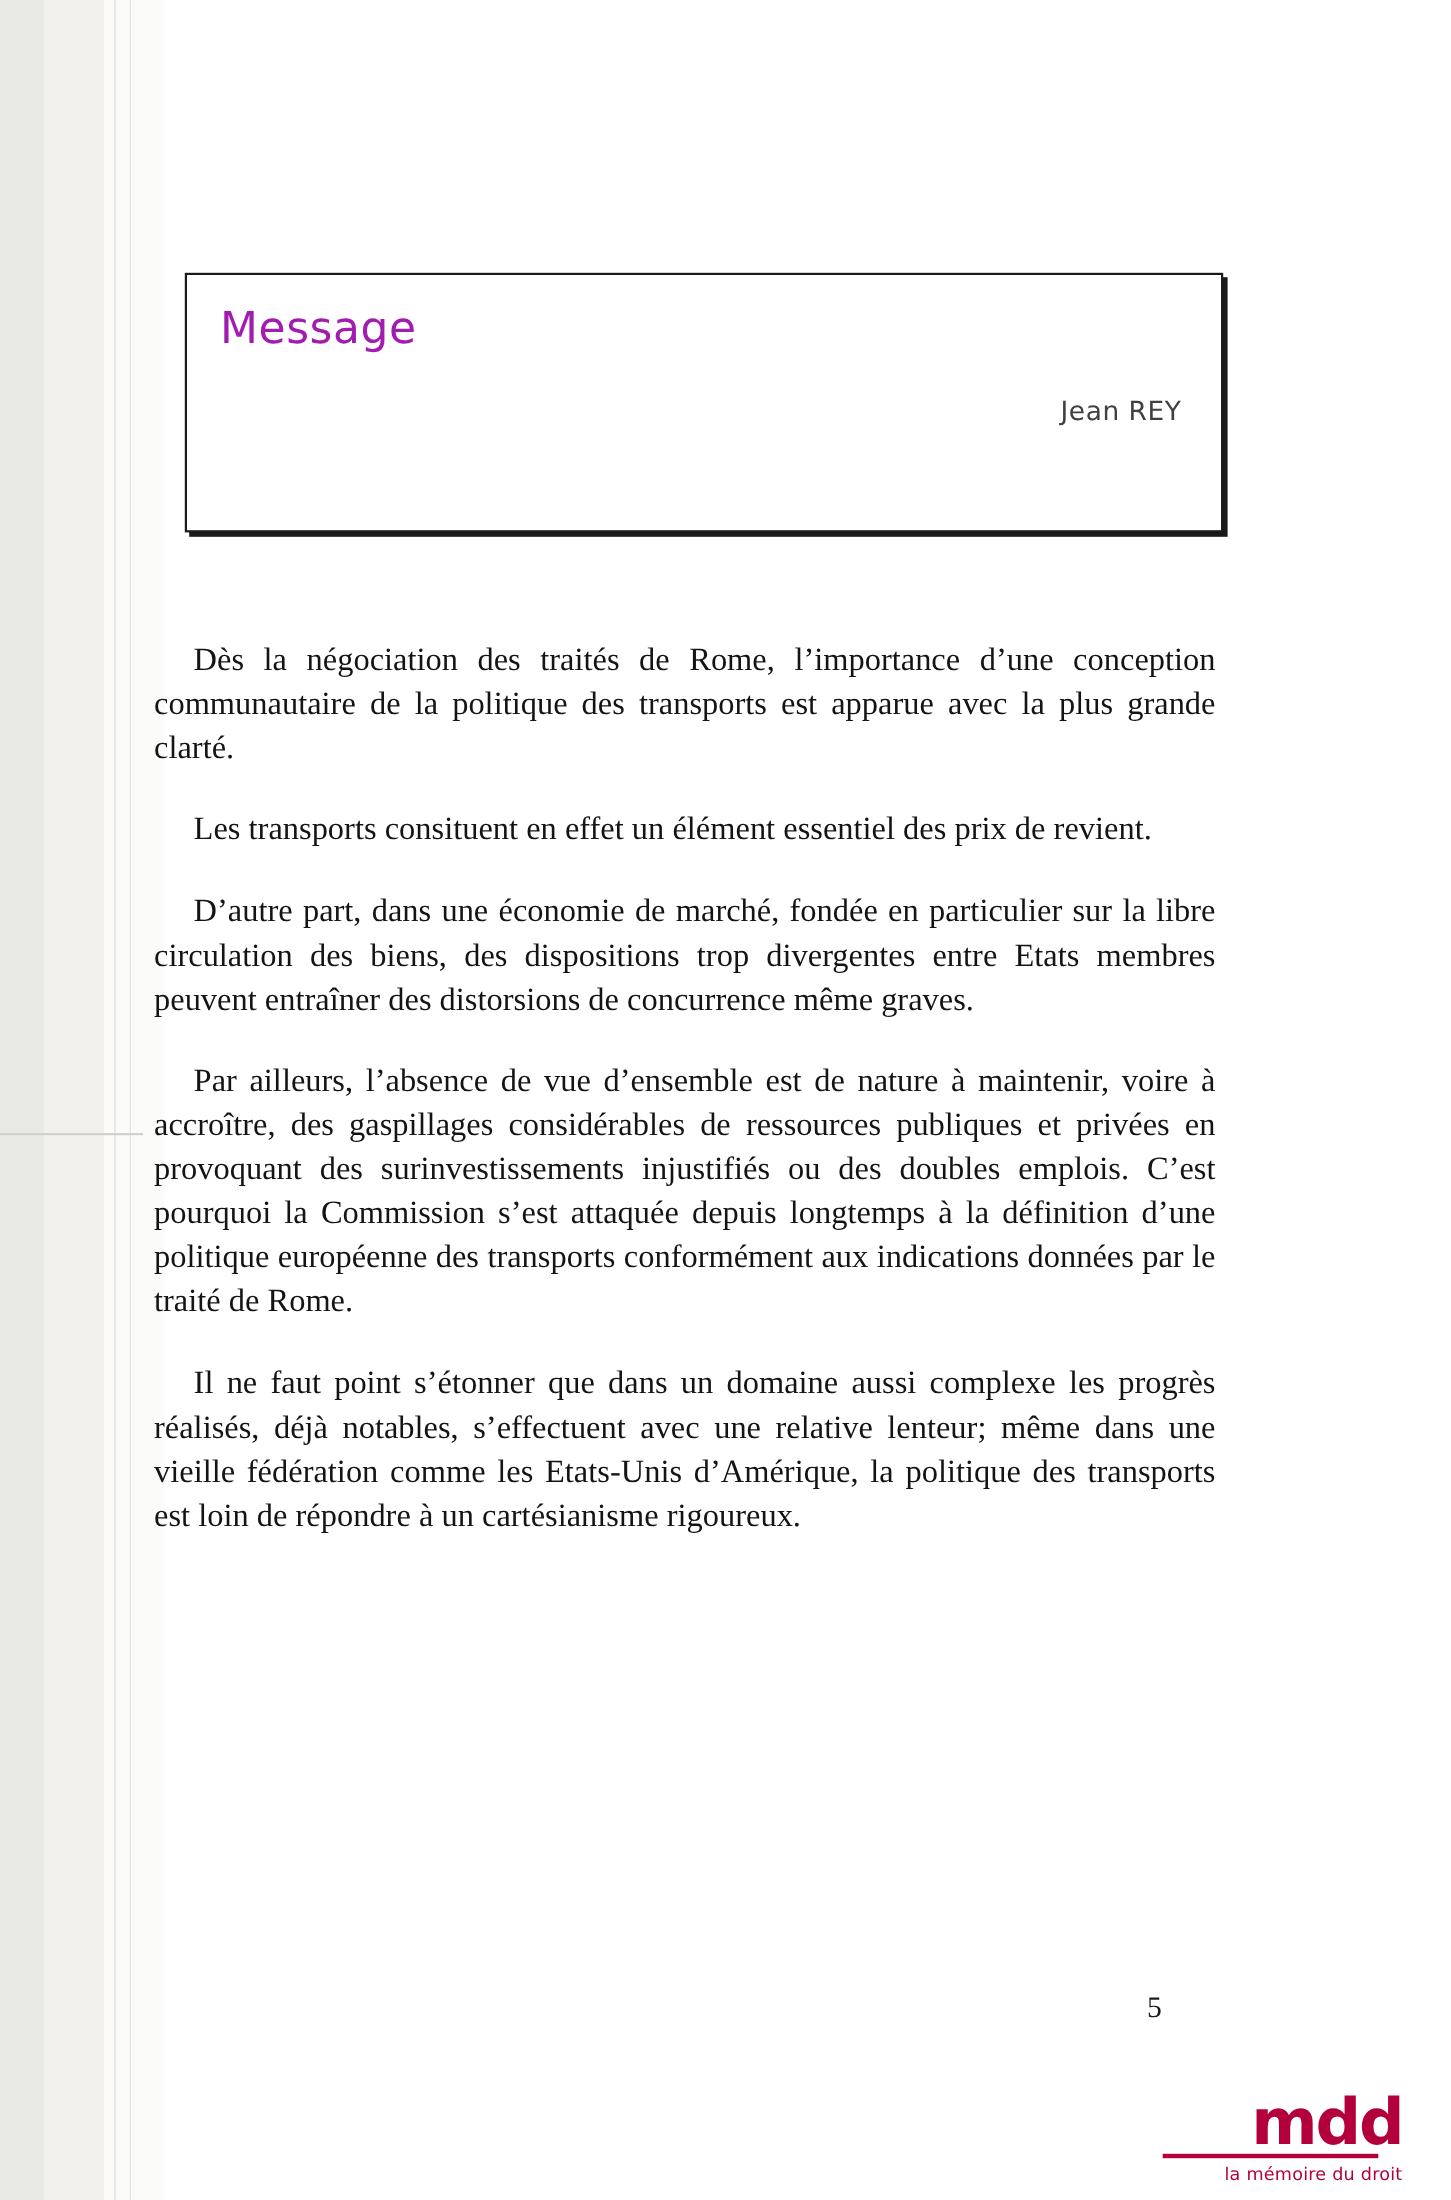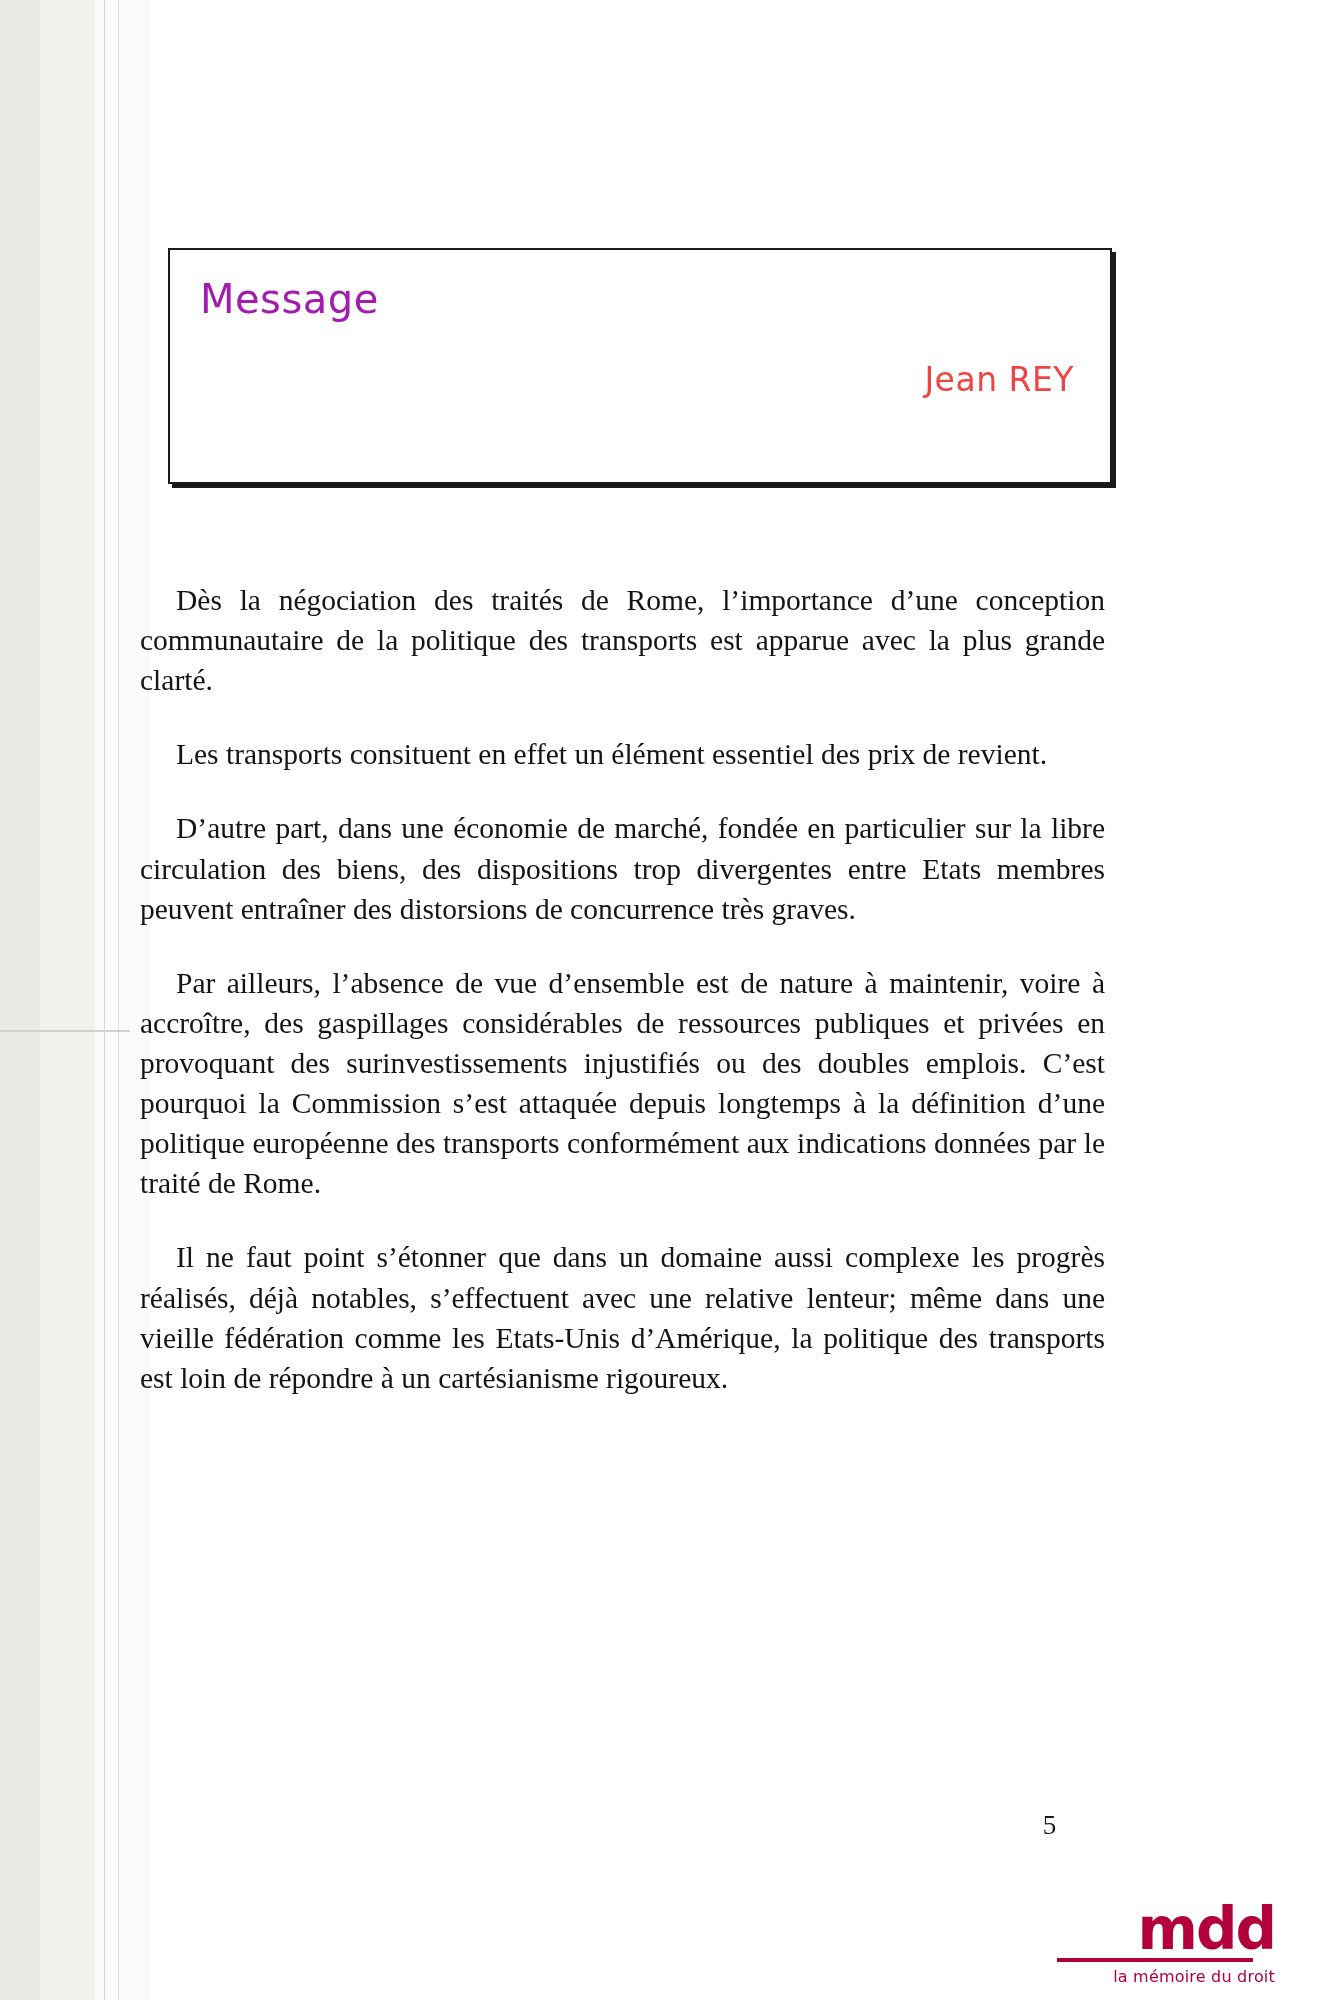--- a/index.html
+++ b/index.html
@@ -75,23 +75,23 @@
     font-family: "DejaVu Sans", sans-serif;
     font-size: 40px;
     letter-spacing: 0.5px;
     color: #a21caf;
   }
   .title-box .author {
     position: absolute;
     right: 36px;
     top: 110px;
     font-family: "DejaVu Sans", sans-serif;
-    font-size: 33px;
+    font-size: 24px;
     letter-spacing: 0.5px;
-    color: #ef4444;
+    color: #404040;
   }
 
   
   .body-text {
     position: absolute;
     left: 140px;
     top: 580px;
     width: 965px;
   }
   .body-text p {
@@ -157,21 +157,21 @@
 <div class="page">
 
   <div class="title-box">
     <div class="title">Message</div>
     <div class="author">Jean  REY</div>
   </div>
 
   <div class="body-text">
     <p>Dès la négociation des traités de Rome, l’importance d’une conception communautaire de la politique des transports est apparue avec la plus grande clarté.</p>
     <p>Les transports consituent en effet un élément essentiel des prix de revient.</p>
-    <p>D’autre part, dans une économie de marché, fondée en particulier sur la libre circulation des biens, des dispositions trop divergentes entre Etats membres peuvent entraîner des distorsions de concurrence très graves.</p>
+    <p>D’autre part, dans une économie de marché, fondée en particulier sur la libre circulation des biens, des dispositions trop divergentes entre Etats membres peuvent entraîner des distorsions de concurrence même graves.</p>
     <p>Par ailleurs, l’absence de vue d’ensemble est de nature à maintenir, voire à accroître, des gaspillages considérables de ressources publiques et privées en provoquant des surinvestissements injustifiés ou des doubles emplois. C’est pourquoi la Commission s’est attaquée depuis longtemps à la définition d’une politique européenne des transports conformément aux indications données par le traité de Rome.</p>
     <p>Il ne faut point s’étonner que dans un domaine aussi complexe les progrès réalisés, déjà notables, s’effectuent avec une relative lenteur; même dans une vieille fédération comme les Etats-Unis d’Amérique, la politique des transports est loin de répondre à un cartésianisme rigoureux.</p>
   </div>
 
   <div class="page-number">
     <span>5</span>
   </div>
 
   <div class="logo">
     <div class="mark">mdd</div>

